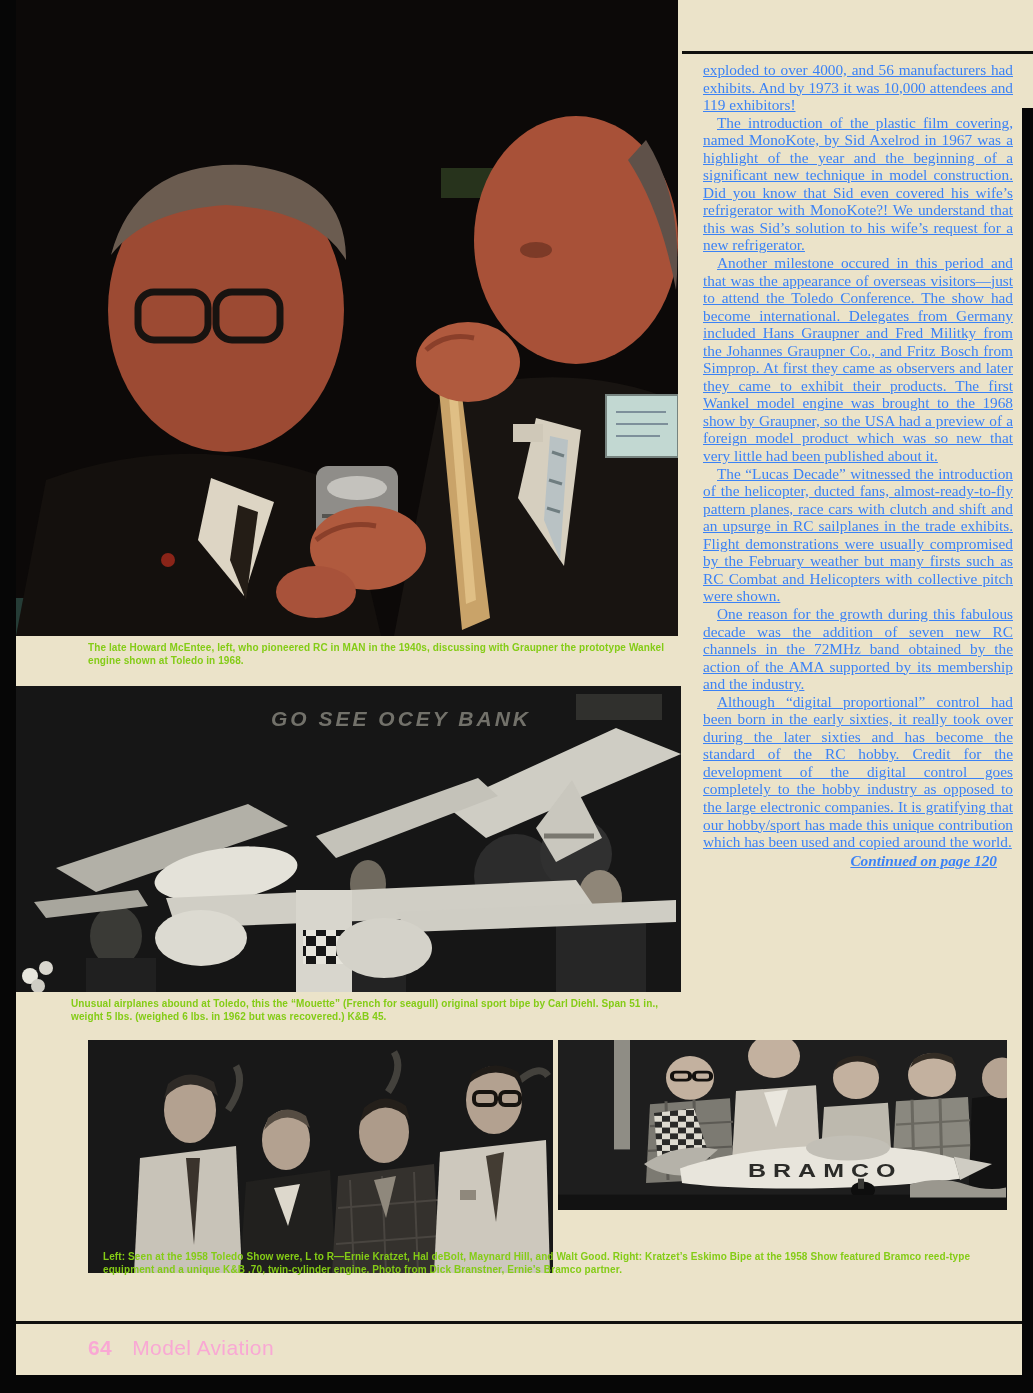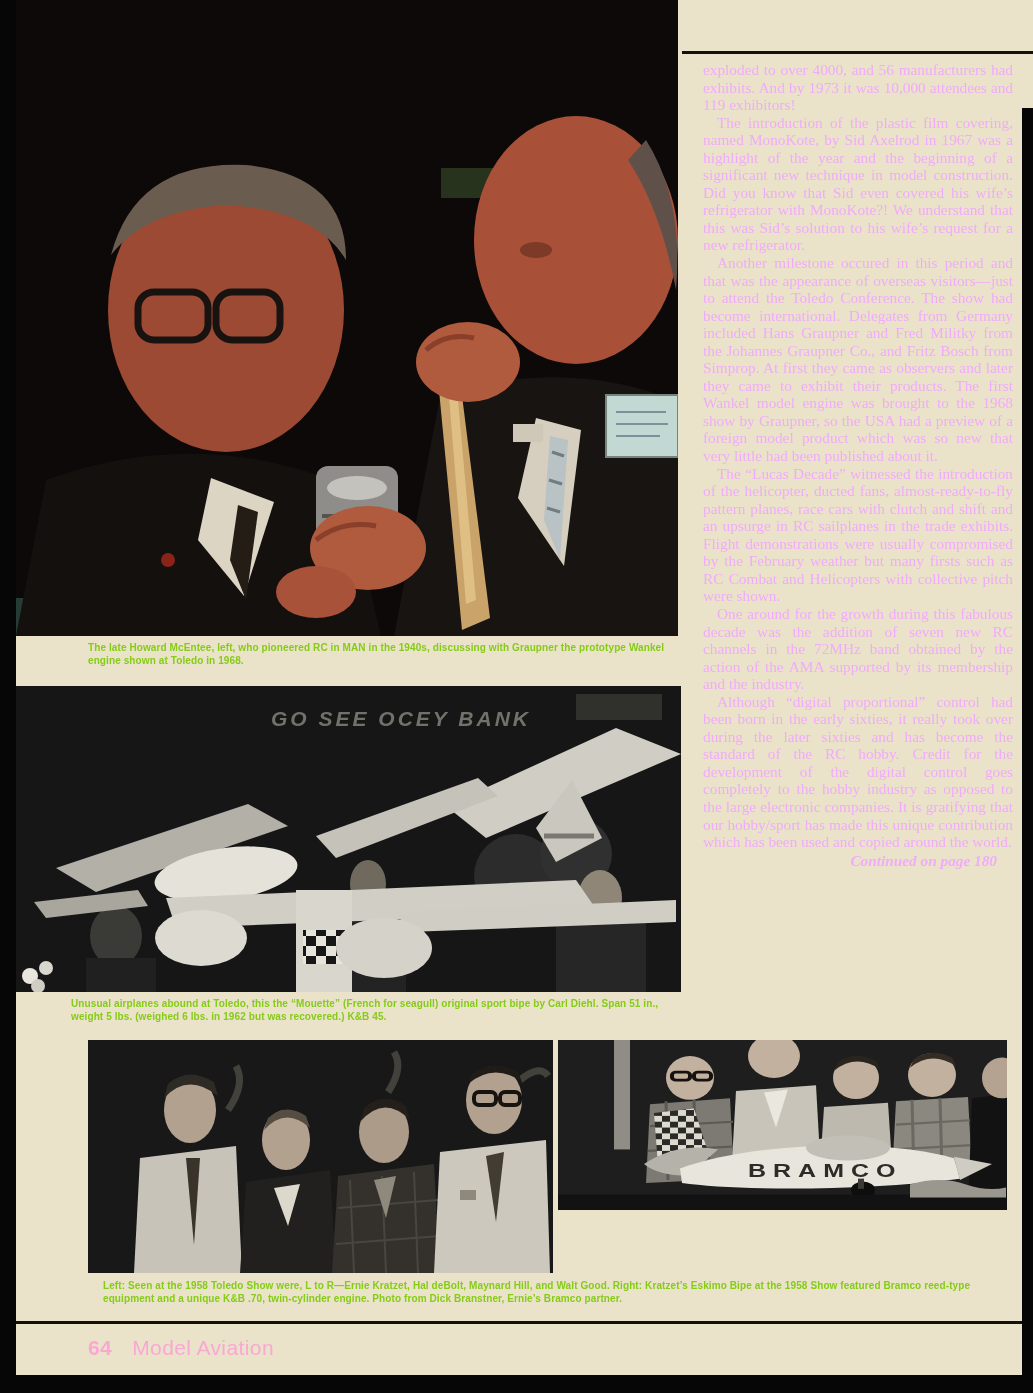--- a/index.html
+++ b/index.html
@@ -24,30 +24,31 @@
   .photo-middle{left:16px;top:686px;width:665px;height:306px;}
   .photo-bl{left:88px;top:1040px;width:465px;height:233px;}
   .photo-br{left:558px;top:1040px;width:449px;height:170px;}
   
   .caption{
     position:absolute;color:#84cc16;font-weight:bold;
     font-size:10px;line-height:1.3;letter-spacing:.1px;
   }
   .caption-top{left:88px;top:641px;width:598px;}
   .caption-middle{left:71px;top:997px;width:601px;}
-  .caption-bottom{left:103px;top:1279px;width:884px;}
+  .caption-bottom{left:103px;top:1250px;width:884px;}
   
   .col-rule{
     position:absolute;left:682px;top:51px;width:351px;height:3px;background:#10100e;
   }
   .article{
     position:absolute;left:703px;top:61px;width:310px;
     font-family:"Liberation Serif","DejaVu Serif",serif;
-    font-size:15.3px;line-height:17.55px;color:#f0abfc;
+    font-size:15.3px;line-height:17.55px;color:#3b82f6;
     text-align:justify;
+    text-decoration:underline;
   }
   .article p{margin:0;text-indent:14px;}
   .article p.first{text-indent:0;}
   .continued{
     margin-top:1px;text-align:right;font-weight:bold;font-style:italic;
     padding-right:16px;
   }
   
   .footer-rule{
     position:absolute;left:16px;top:1321px;width:1006px;height:3px;background:#10100e;
@@ -255,22 +256,22 @@
     </svg>
   </div>
   <div class="caption caption-bottom">Left: Seen at the 1958 Toledo Show were, L to R—Ernie Kratzet, Hal deBolt, Maynard Hill, and Walt Good. Right: Kratzet’s Eskimo Bipe at the 1958 Show featured Bramco reed-type equipment and a unique K&amp;B .70, twin-cylinder engine. Photo from Dick Branstner, Ernie’s Bramco partner.</div>
 
   <div class="col-rule"></div>
   <div class="article">
     <p class="first">exploded to over 4000, and 56 manufacturers had exhibits. And by 1973 it was 10,000 attendees and 119 exhibitors!</p>
     <p>The introduction of the plastic film covering, named MonoKote, by Sid Axelrod in 1967 was a highlight of the year and the beginning of a significant new technique in model construction. Did you know that Sid even covered his wife’s refrigerator with MonoKote?! We understand that this was Sid’s solution to his wife’s request for a new refrigerator.</p>
     <p>Another milestone occured in this period and that was the appearance of overseas visitors—just to attend the Toledo Conference. The show had become international. Delegates from Germany included Hans Graupner and Fred Militky from the Johannes Graupner Co., and Fritz Bosch from Simprop. At first they came as observers and later they came to exhibit their products. The first Wankel model engine was brought to the 1968 show by Graupner, so the USA had a preview of a foreign model product which was so new that very little had been published about it.</p>
     <p>The “Lucas Decade” witnessed the introduction of the helicopter, ducted fans, almost-ready-to-fly pattern planes, race cars with clutch and shift and an upsurge in RC sailplanes in the trade exhibits. Flight demonstrations were usually compromised by the February weather but many firsts such as RC Combat and Helicopters with collective pitch were shown.</p>
-    <p>One around for the growth during this fabulous decade was the addition of seven new RC channels in the 72MHz band obtained by the action of the AMA supported by its membership and the industry.</p>
+    <p>One reason for the growth during this fabulous decade was the addition of seven new RC channels in the 72MHz band obtained by the action of the AMA supported by its membership and the industry.</p>
     <p>Although “digital proportional” control had been born in the early sixties, it really took over during the later sixties and has become the standard of the RC hobby. Credit for the development of the digital control goes completely to the hobby industry as opposed to the large electronic companies. It is gratifying that our hobby/sport has made this unique contribution which has been used and copied around the world.</p>
-    <div class="continued">Continued on page 180</div>
+    <div class="continued">Continued on page 120</div>
   </div>
 
   <div class="footer-rule"></div>
   <div class="footer">
     <span class="num">64</span><span class="mag">Model Aviation</span>
   </div>
 </div>
 
 </body></html>

